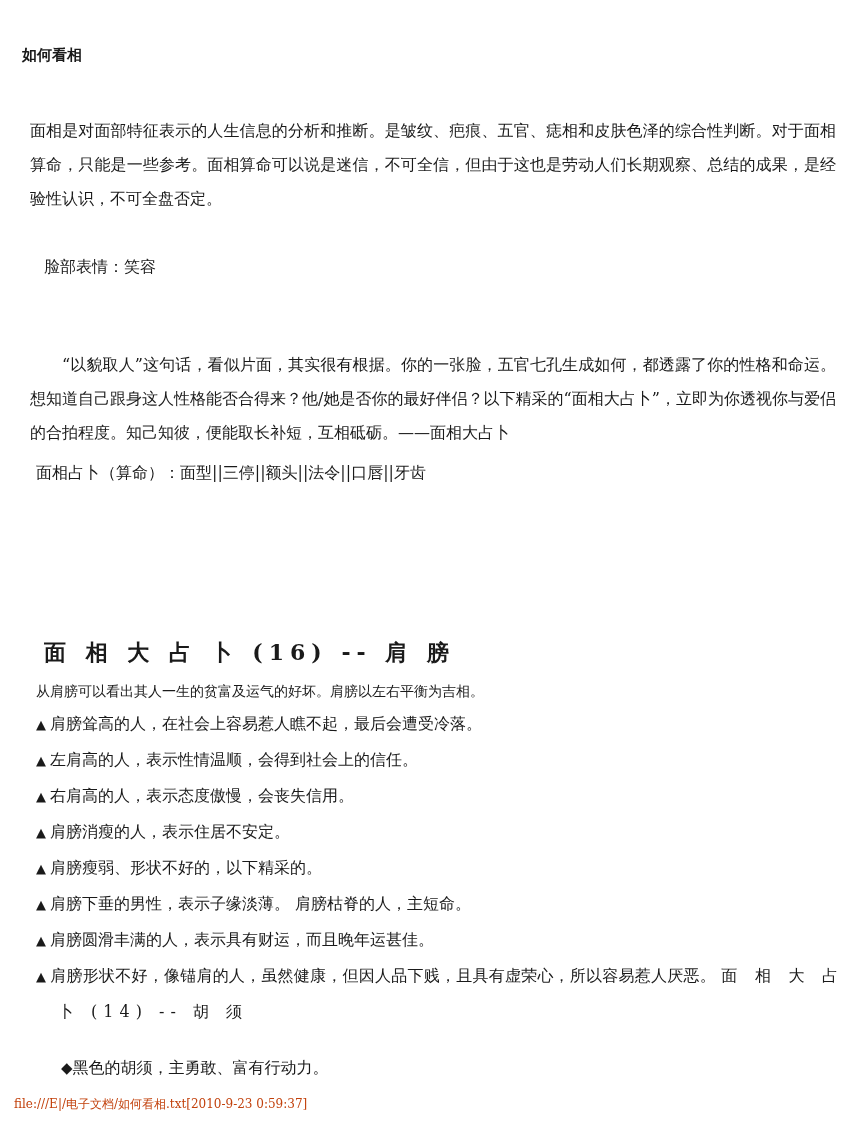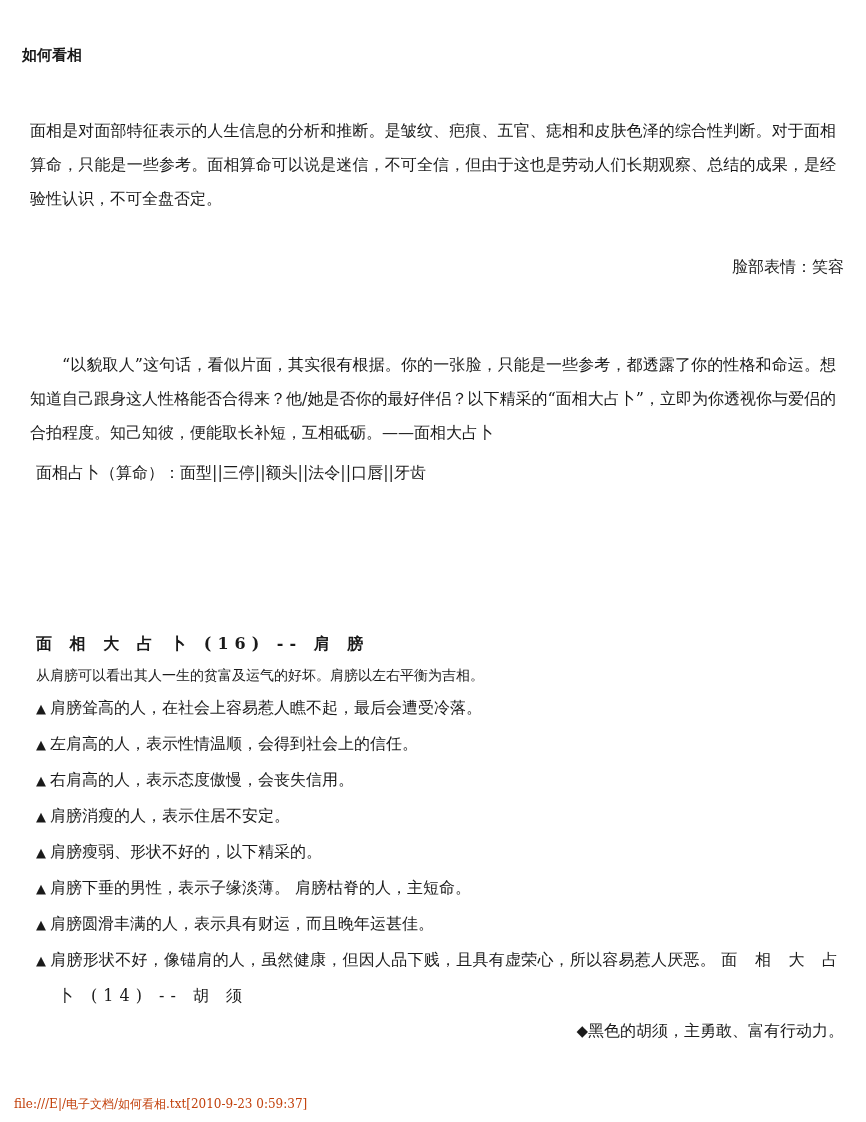--- a/index.html
+++ b/index.html
@@ -49,35 +49,34 @@
     word-break: break-all;
   }
   .para.indent { text-indent: 2em; }
 
   .subline {
     font-size: 16px;
     line-height: 30px;
     margin: 0;
     padding-left: 22px;
     white-space: pre;
-    text-align: right;
   }
 
   .navline {
     font-size: 16px;
     line-height: 30px;
     margin: 0;
     padding-left: 14px;
     white-space: pre;
   }
 
   .section-head {
-    font-size: 16px;
+    font-size: 22px;
     line-height: 32px;
-    margin: 0;
+    margin: 8px;
     padding-left: 14px;
     letter-spacing: 6px;
     white-space: pre;
   }
 
   .lead {
     font-size: 14px;
     line-height: 30px;
     margin: 0;
     padding-left: 14px;
@@ -102,25 +101,24 @@
   .bullets li .mark {
     font-size: 13px;
     padding-right: 4px;
   }
   .tail-head {
     letter-spacing: 6px;
   }
 
   .diamond-line {
     font-size: 16px;
-    line-height: 36px;
-    margin: 0;
+    line-height: 44px;
+    margin: 17px;
     padding-left: 22px;
     white-space: pre;
-    text-align: right;
   }
   .diamond-line .mark { font-size: 15px; }
 
   .footer {
     position: absolute;
     left: 14px;
     top: 1096px;
     font-size: 12px;
     line-height: 16px;
     color: #c2410c;
@@ -139,21 +137,21 @@
     <div class="spacer-1"></div>
 
     <p class="para">面相是对面部特征表示的人生信息的分析和推断。是皱纹、疤痕、五官、痣相和皮肤色泽的综合性判断。对于面相算命，只能是一些参考。面相算命可以说是迷信，不可全信，但由于这也是劳动人们长期观察、总结的成果，是经验性认识，不可全盘否定。</p>
 
     <div class="spacer-2"></div>
 
     <p class="subline">脸部表情：笑容</p>
 
     <div class="spacer-3"></div>
 
-    <p class="para indent">“以貌取人”这句话，看似片面，其实很有根据。你的一张脸，只能是一些参考，都透露了你的性格和命运。想知道自己跟身这人性格能否合得来？他/她是否你的最好伴侣？以下精采的“面相大占卜”，立即为你透视你与爱侣的合拍程度。知己知彼，便能取长补短，互相砥砺。——面相大占卜</p>
+    <p class="para indent">“以貌取人”这句话，看似片面，其实很有根据。你的一张脸，五官七孔生成如何，都透露了你的性格和命运。想知道自己跟身这人性格能否合得来？他/她是否你的最好伴侣？以下精采的“面相大占卜”，立即为你透视你与爱侣的合拍程度。知己知彼，便能取长补短，互相砥砺。——面相大占卜</p>
 
     <p class="navline">面相占卜（算命）：面型||三停||额头||法令||口唇||牙齿</p>
 
     <div class="spacer-big"></div>
 
     <h2 class="section-head">面 相 大 占 卜 (16) -- 肩 膀</h2>
 
     <p class="lead">从肩膀可以看出其人一生的贫富及运气的好坏。肩膀以左右平衡为吉相。</p>
 
     <ul class="bullets">

